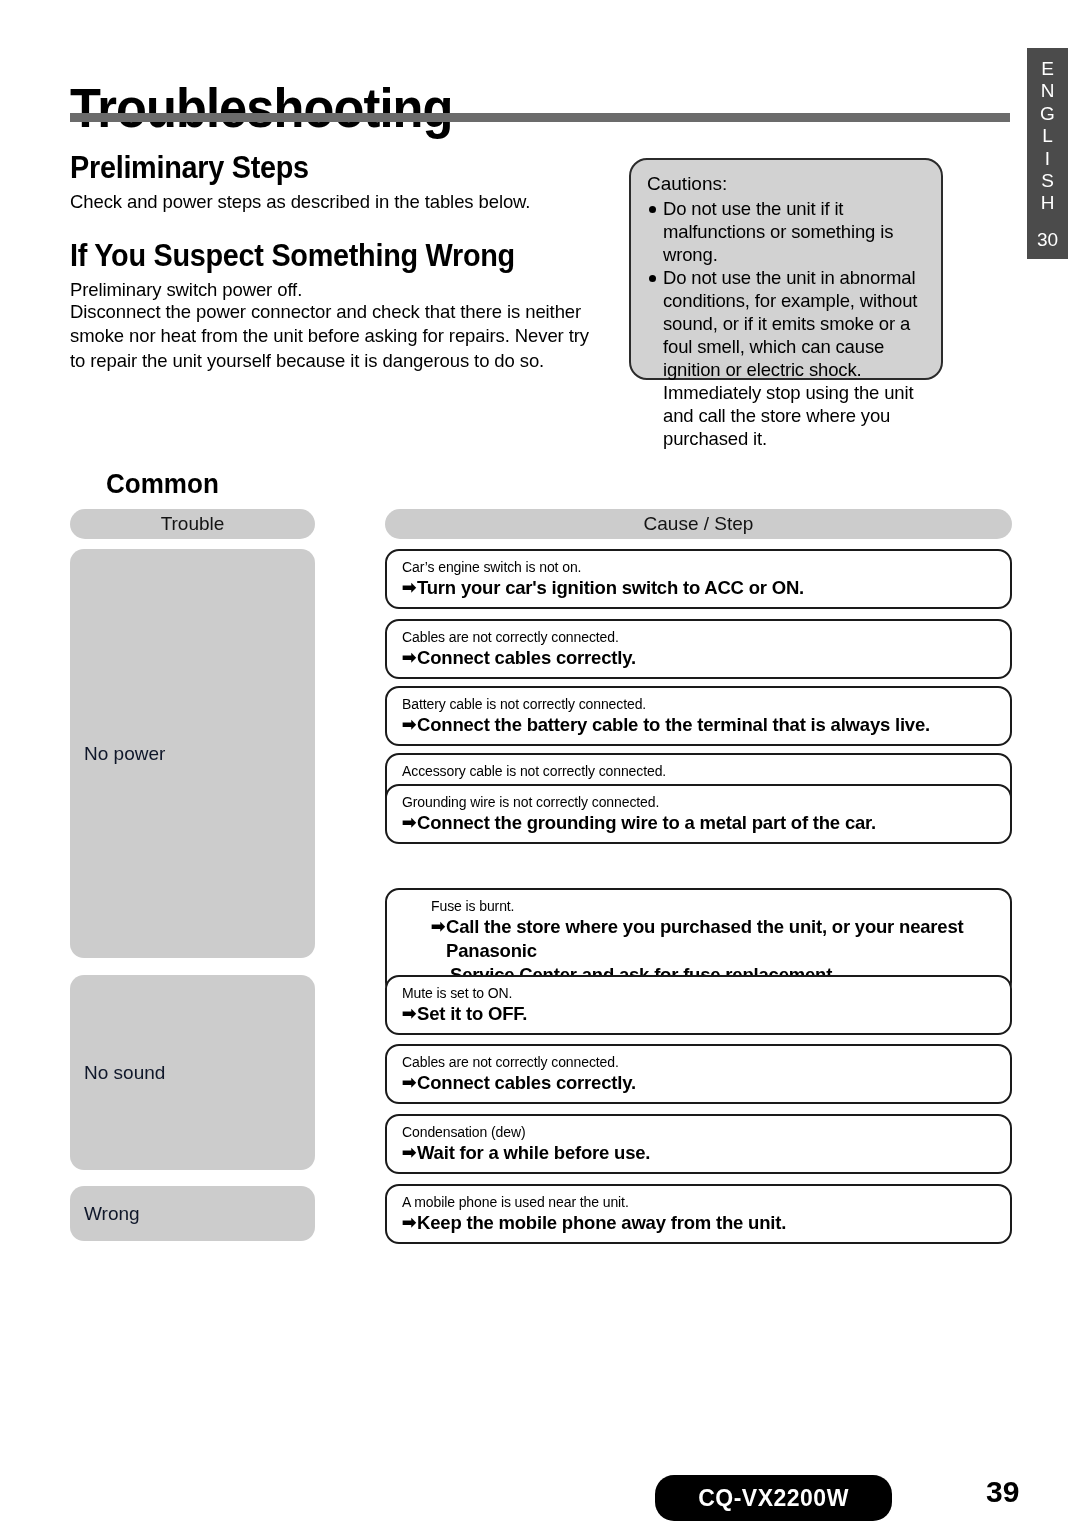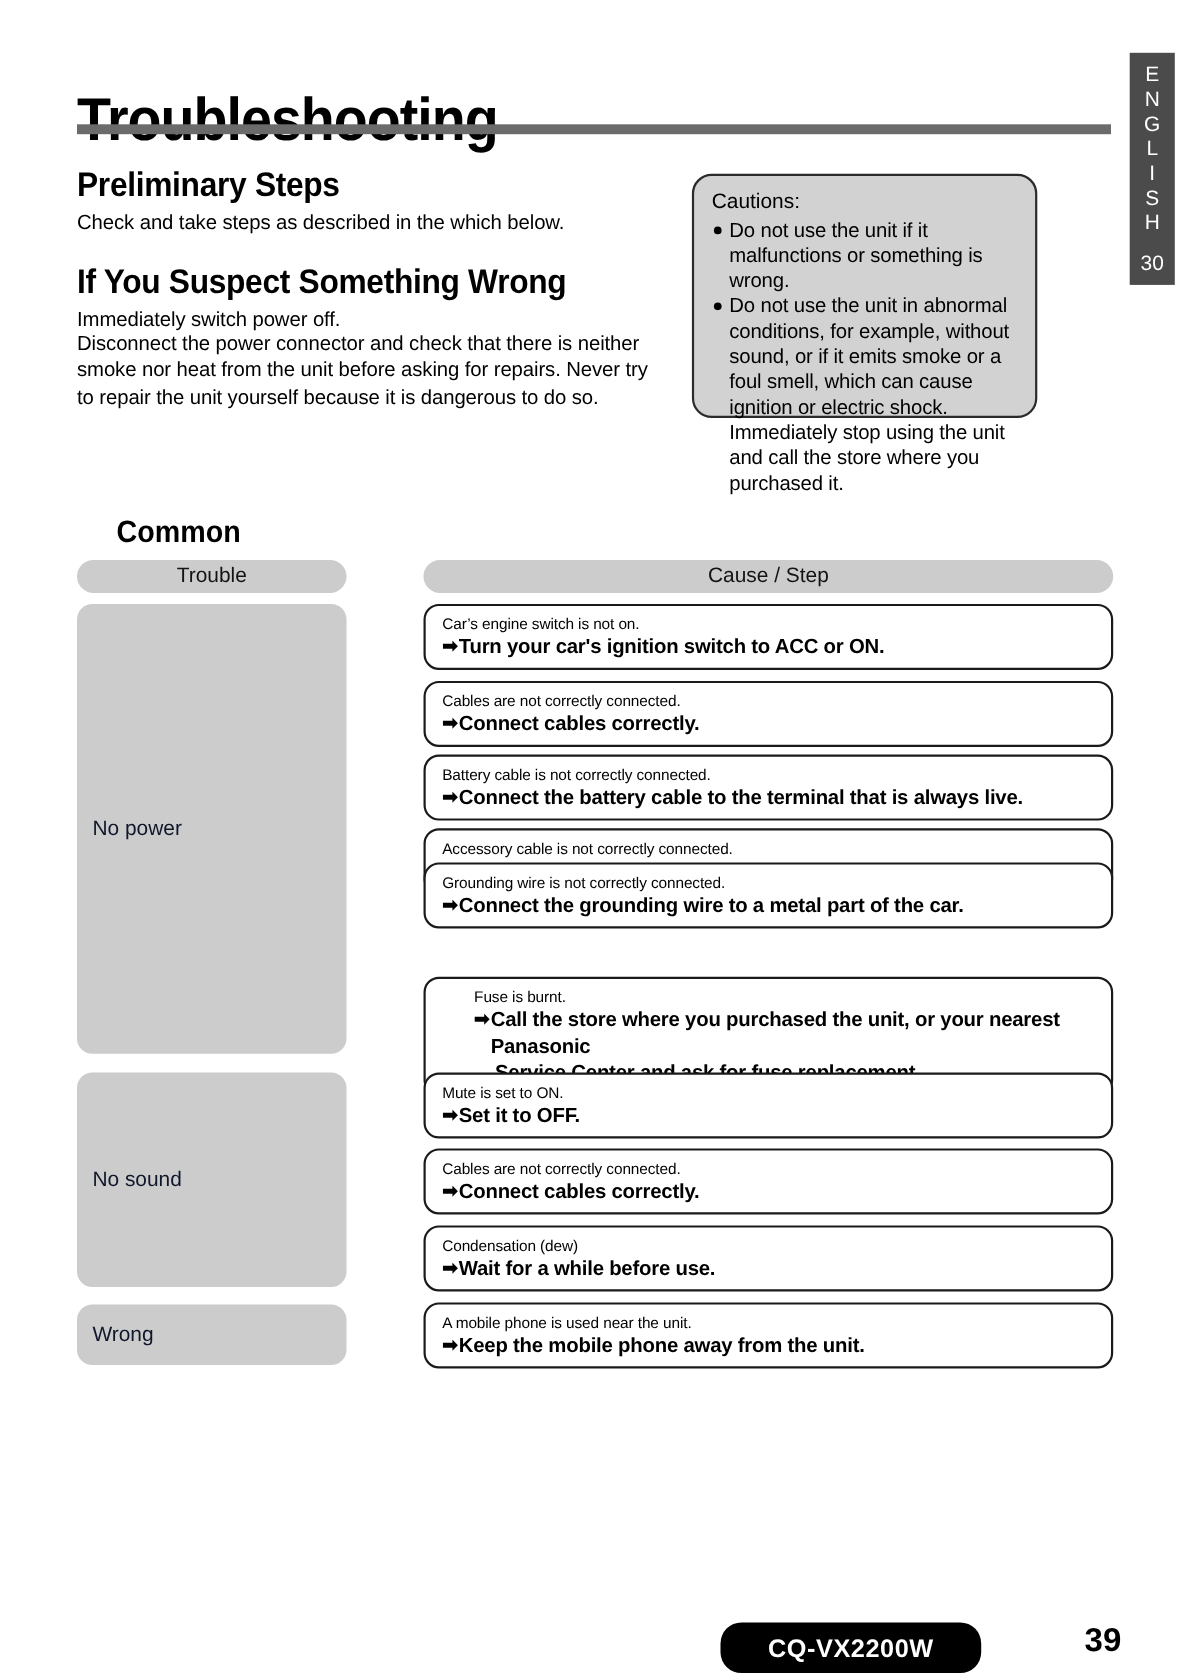--- a/index.html
+++ b/index.html
@@ -246,24 +246,24 @@
     <span>S</span>
     <span>H</span>
   </div>
   <div class="lang-num">30</div>
 </div>
 
 <h1 class="page-title">Troubleshooting</h1>
 <div class="title-rule"></div>
 
 <div class="h2" id="h2-prelim">Preliminary Steps</div>
-<div class="body-text" id="prelim-body">Check and take steps as described in the which below.</div>
+<div class="body-text" id="prelim-body">Check and power steps as described in the tables below.</div>
 
 <div class="h2" id="h2-suspect">If You Suspect Something Wrong</div>
-<div class="body-text" id="suspect-line1">Immediately switch power off.</div>
+<div class="body-text" id="suspect-line1">Preliminary switch power off.</div>
 <div class="body-text" id="suspect-body">Disconnect the power connector and check that there is neither smoke nor heat from the unit before asking for repairs. Never try to repair the unit yourself because it is dangerous to do so.</div>
 
 <div class="cautions-box">
   <div class="cautions-title">Cautions:</div>
   <ul class="cautions-list">
     <li>Do not use the unit if it malfunctions or something is wrong.</li>
     <li>Do not use the unit in abnormal conditions, for example, without sound, or if it emits smoke or a foul smell, which can cause ignition or electric shock. Immediately stop using the unit and call the store where you purchased it.</li>
   </ul>
 </div>
 

